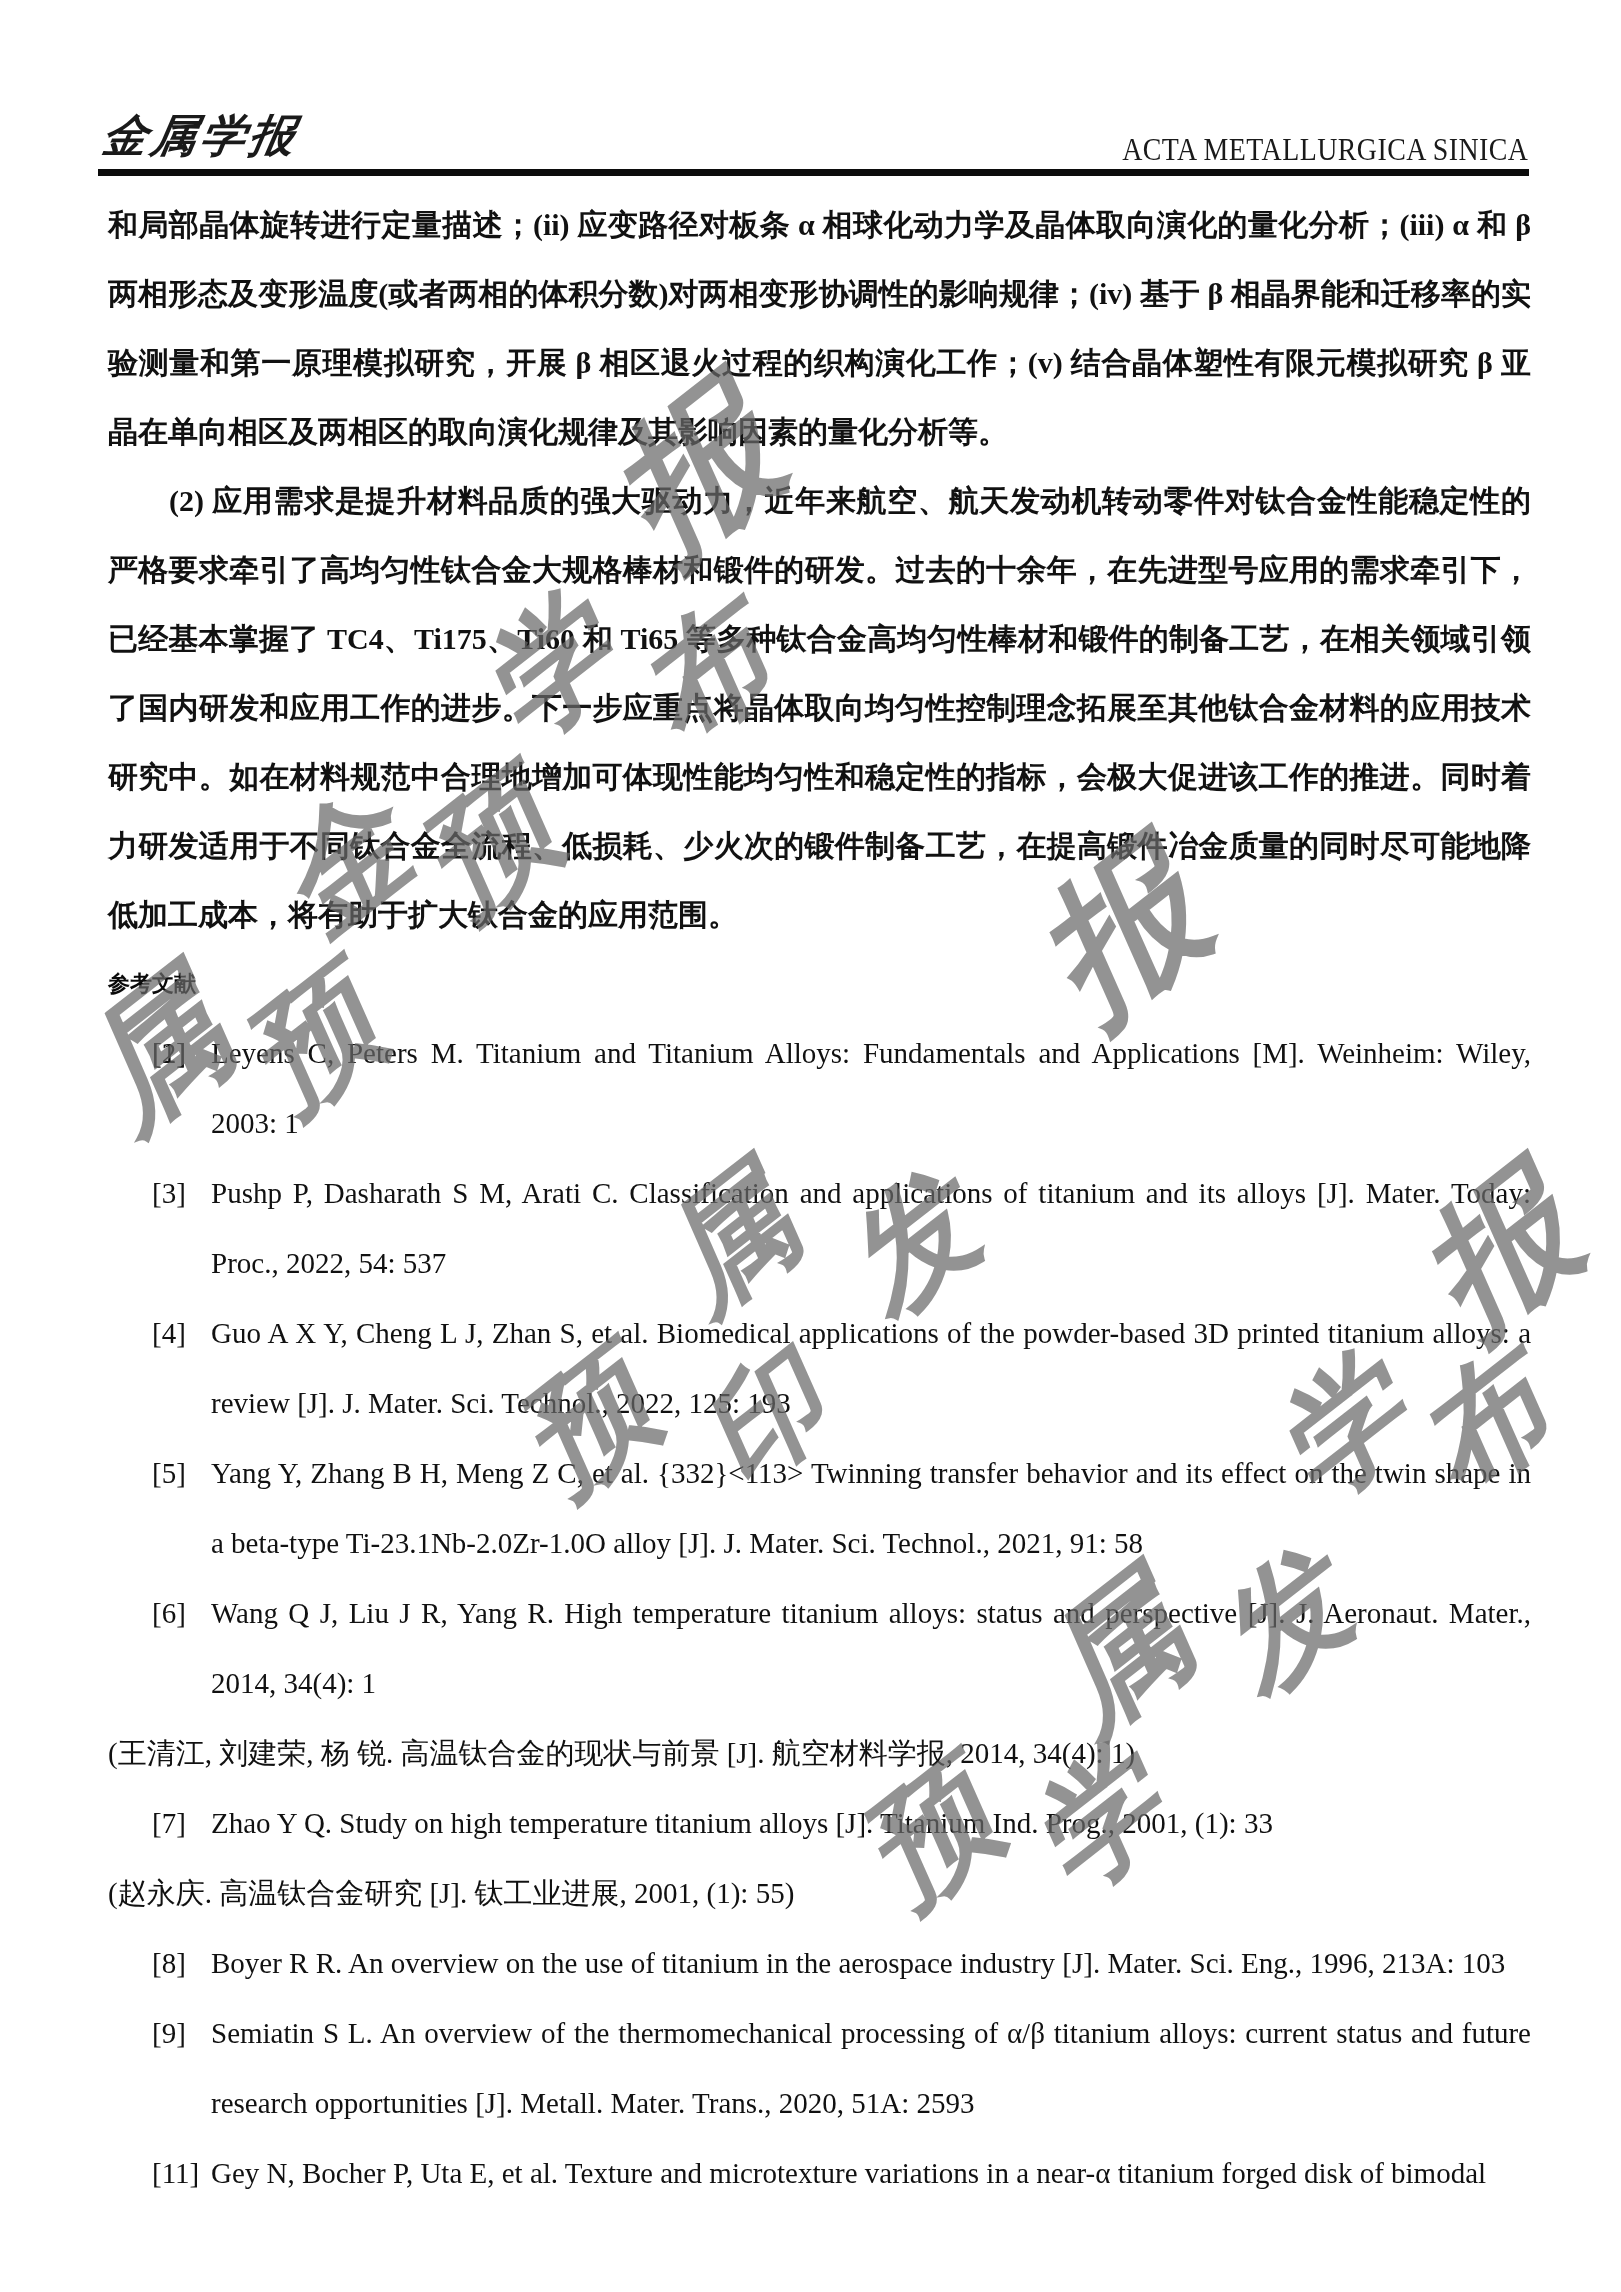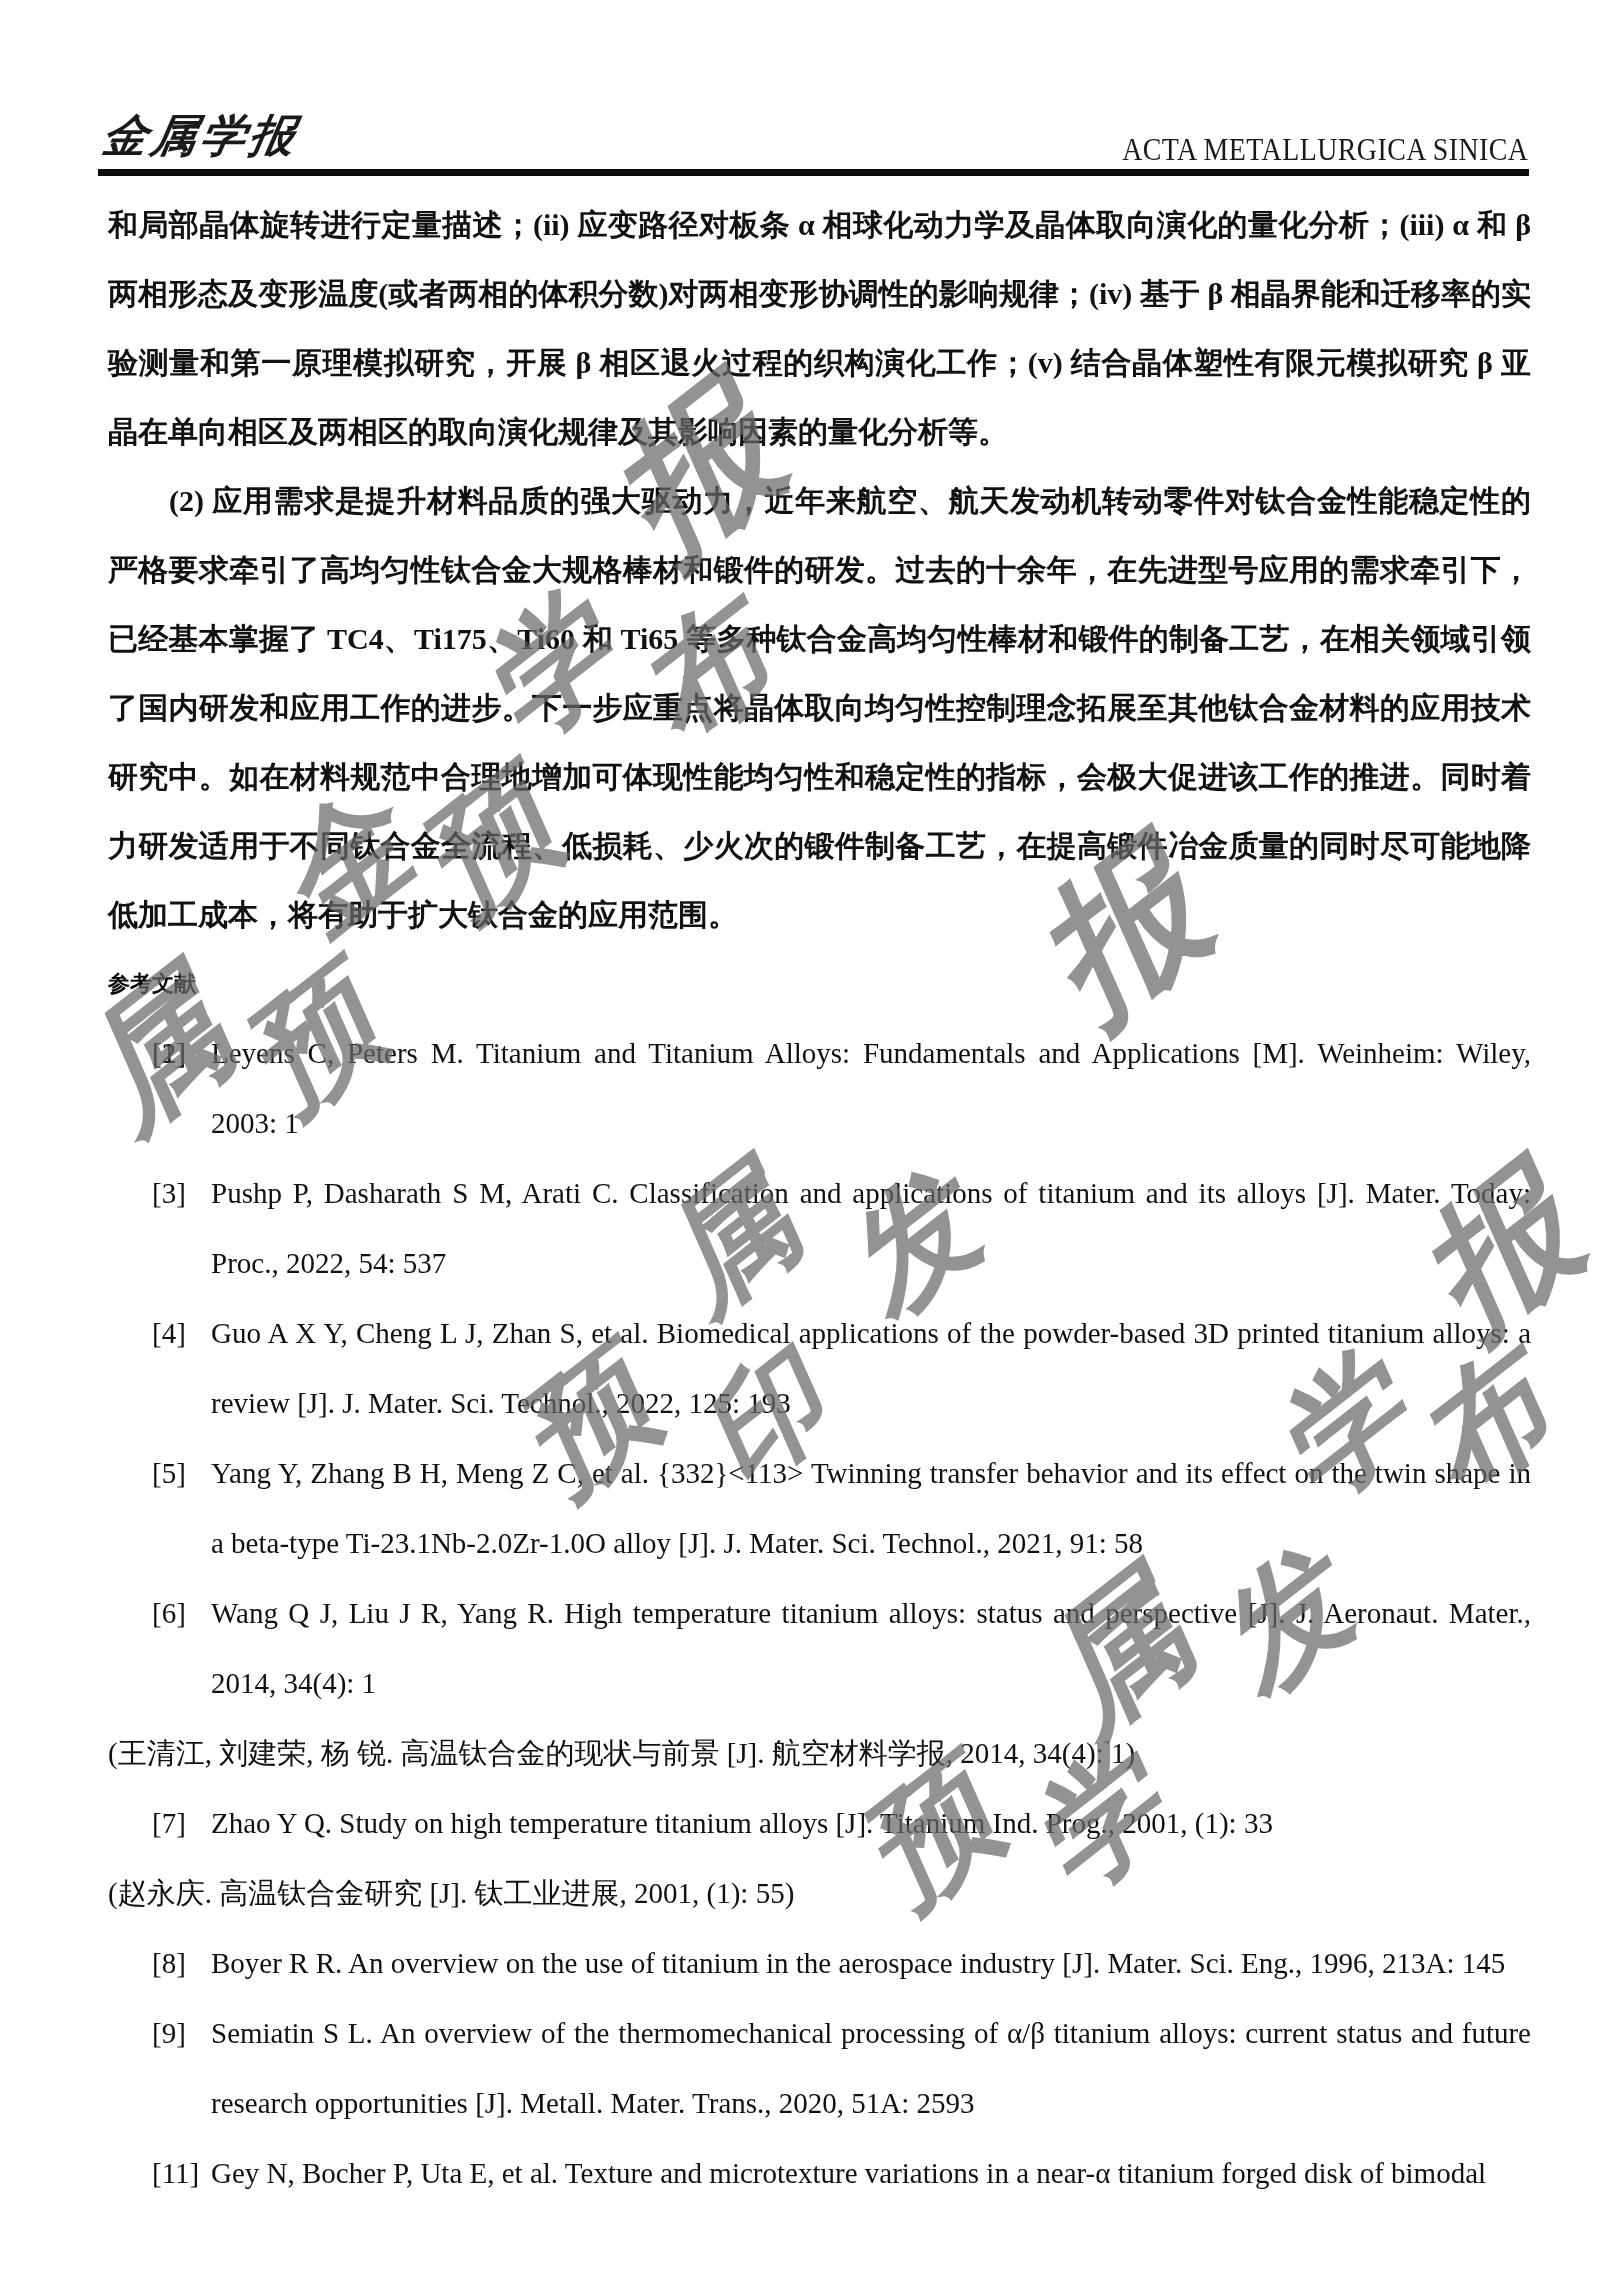--- a/index.html
+++ b/index.html
@@ -124,21 +124,21 @@
   <div class="ref-cn">(王清江, 刘建荣, 杨 锐. 高温钛合金的现状与前景 [J]. 航空材料学报, 2014, 34(4): 1)</div>
 
   <div class="ref">
     <span class="ref-num">[7]</span>
     <span class="ref-text">Zhao Y Q. Study on high temperature titanium alloys [J]. Titanium Ind. Prog., 2001, (1): 33</span>
   </div>
   <div class="ref-cn">(赵永庆. 高温钛合金研究 [J]. 钛工业进展, 2001, (1): 55)</div>
 
   <div class="ref">
     <span class="ref-num">[8]</span>
-    <span class="ref-text">Boyer R R. An overview on the use of titanium in the aerospace industry [J]. Mater. Sci. Eng., 1996, 213A: 145</span>
+    <span class="ref-text">Boyer R R. An overview on the use of titanium in the aerospace industry [J]. Mater. Sci. Eng., 1996, 213A: 103</span>
   </div>
 
   <div class="ref">
     <span class="ref-num">[9]</span>
     <span class="ref-text">Semiatin S L. An overview of the thermomechanical processing of α/β titanium alloys: current status and future research opportunities [J]. Metall. Mater. Trans., 2020, 51A: 2593</span>
   </div>
 
   <div class="ref">
     <span class="ref-num">[11]</span>
     <span class="ref-text">Gey N, Bocher P, Uta E, et al. Texture and microtexture variations in a near-α titanium forged disk of bimodal</span>

